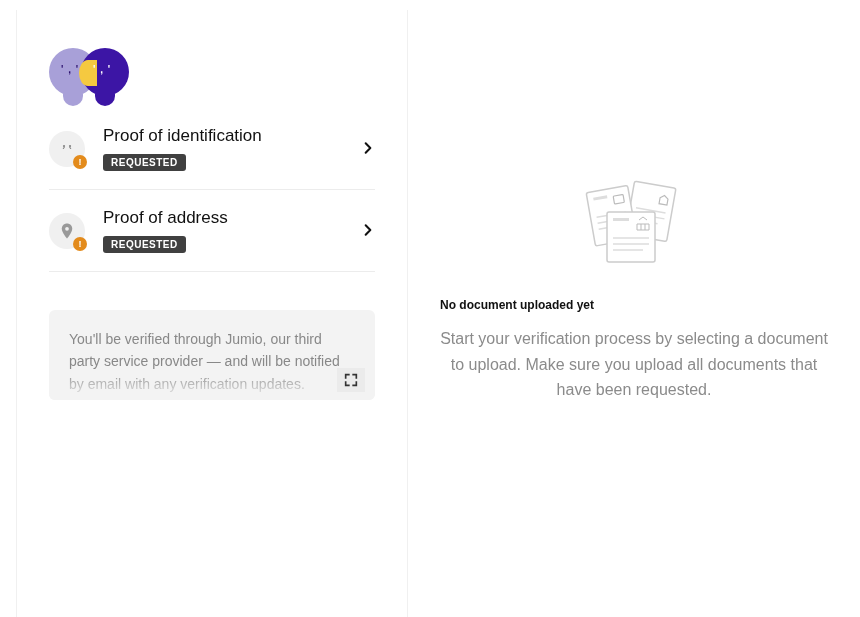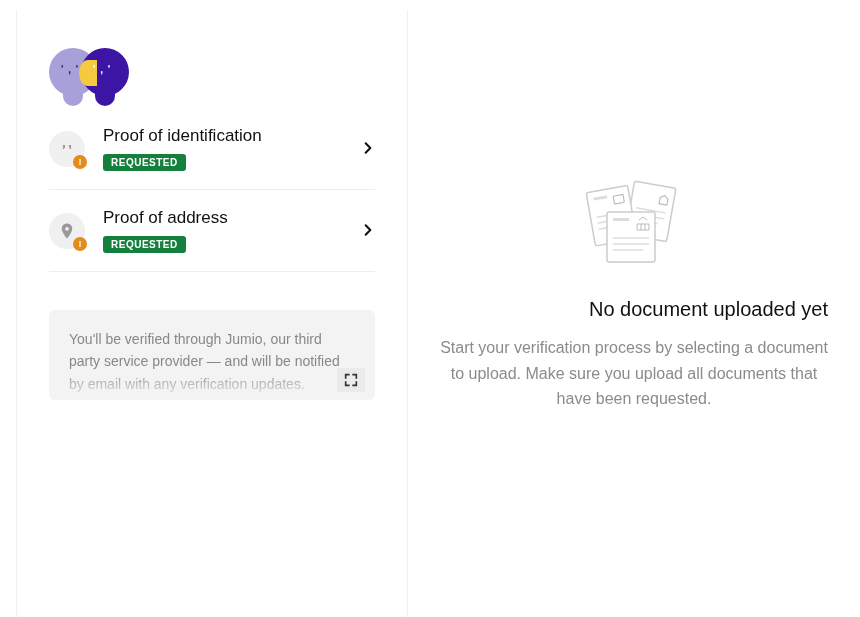--- a/index.html
+++ b/index.html
@@ -148,21 +148,21 @@
     .doc-content {
       flex: 1;
     }
     .doc-title {
       font-size: 17px;
       color: #111;
       margin-bottom: 6px;
     }
     .doc-status {
       display: inline-block;
-      background: #15803d;
+      background: #404040;
       color: #fff;
       font-size: 10px;
       font-weight: 700;
       letter-spacing: 0.5px;
       padding: 3px 8px;
       border-radius: 3px;
     }
     .doc-chevron {
       font-size: 20px;
       color: #111;
@@ -203,25 +203,25 @@
       cursor: pointer;
     }
     .expand-icon svg {
       width: 16px;
       height: 16px;
     }
     .docs-illustration {
       margin-bottom: 24px;
     }
     .empty-title {
-      font-size: 20px;
-      font-weight: 400;
+      font-size: 12px;
+      font-weight: 700;
       color: #111;
       margin-bottom: 14px;
-      text-align: right;
+      text-align: left;
       width: 100%;
     }
     .empty-text {
       font-size: 16px;
       color: #8b8b8b;
       line-height: 1.6;
       text-align: center;
       width: 100%;
     }
   </style>

